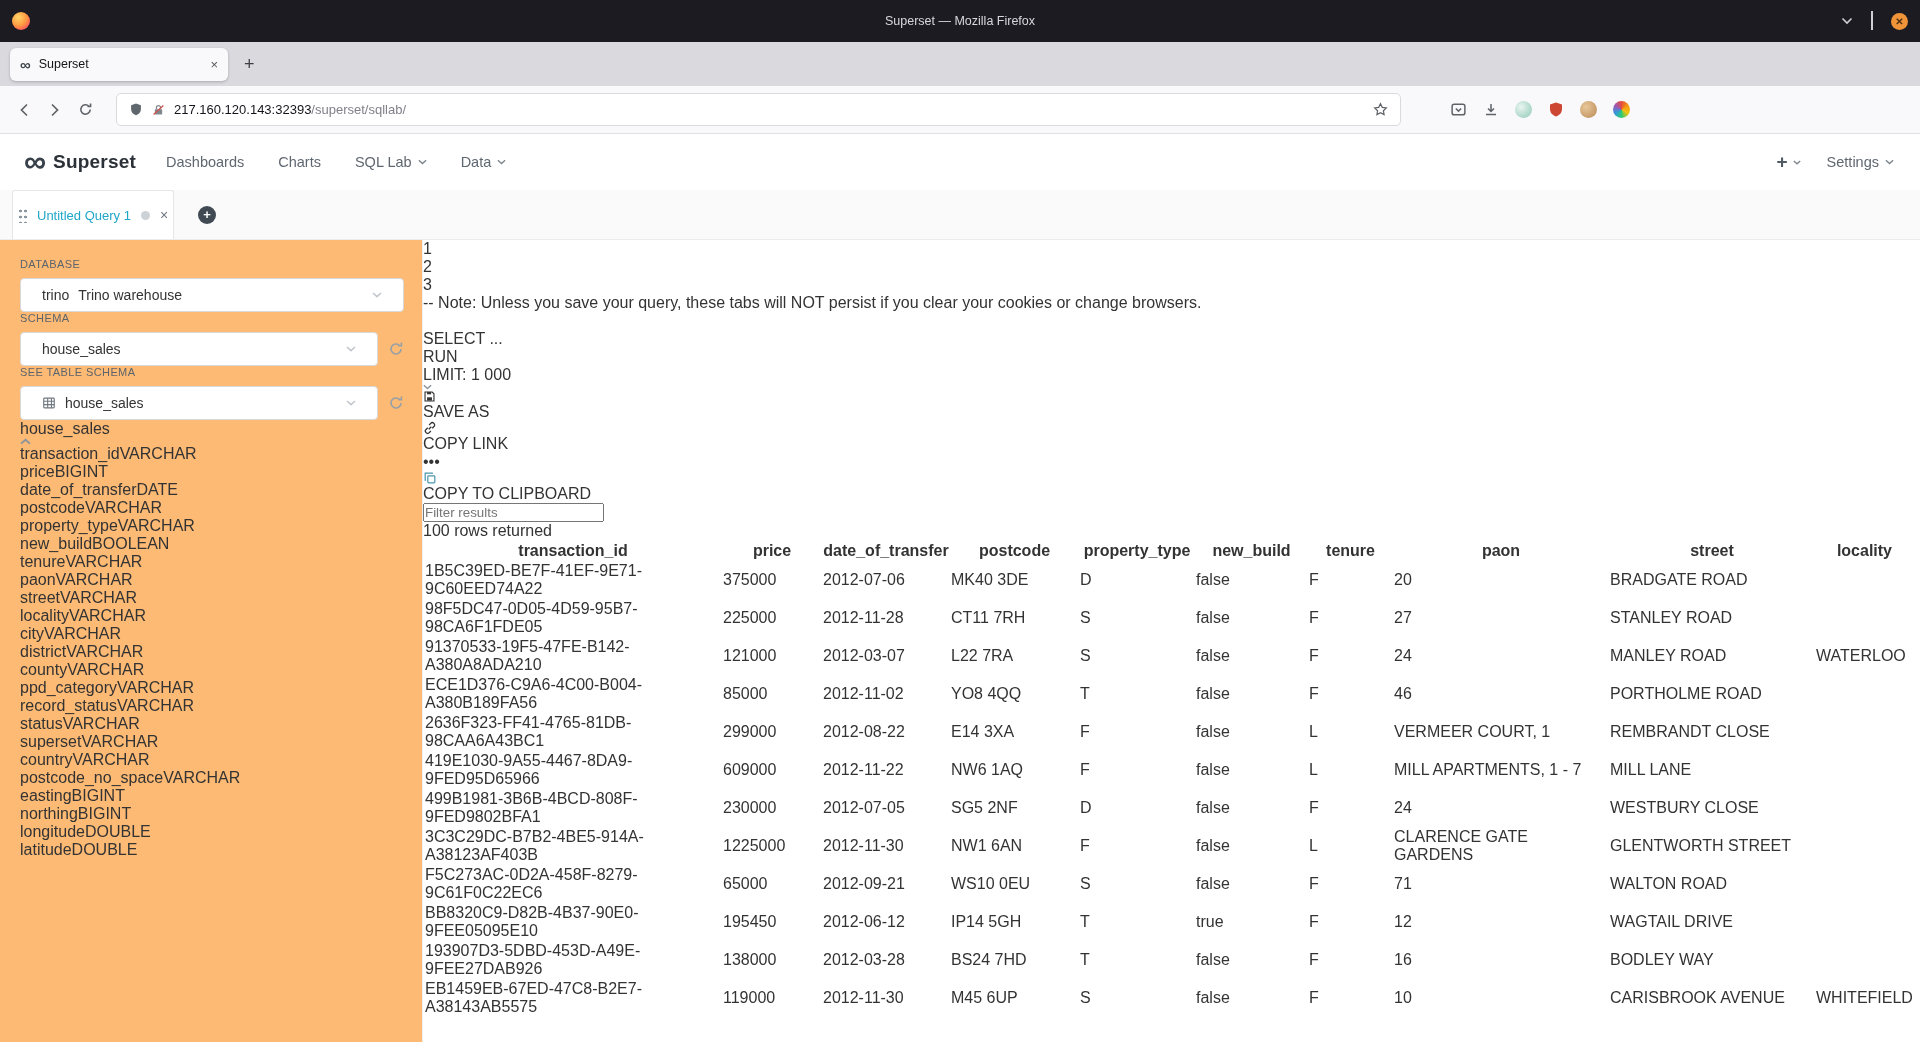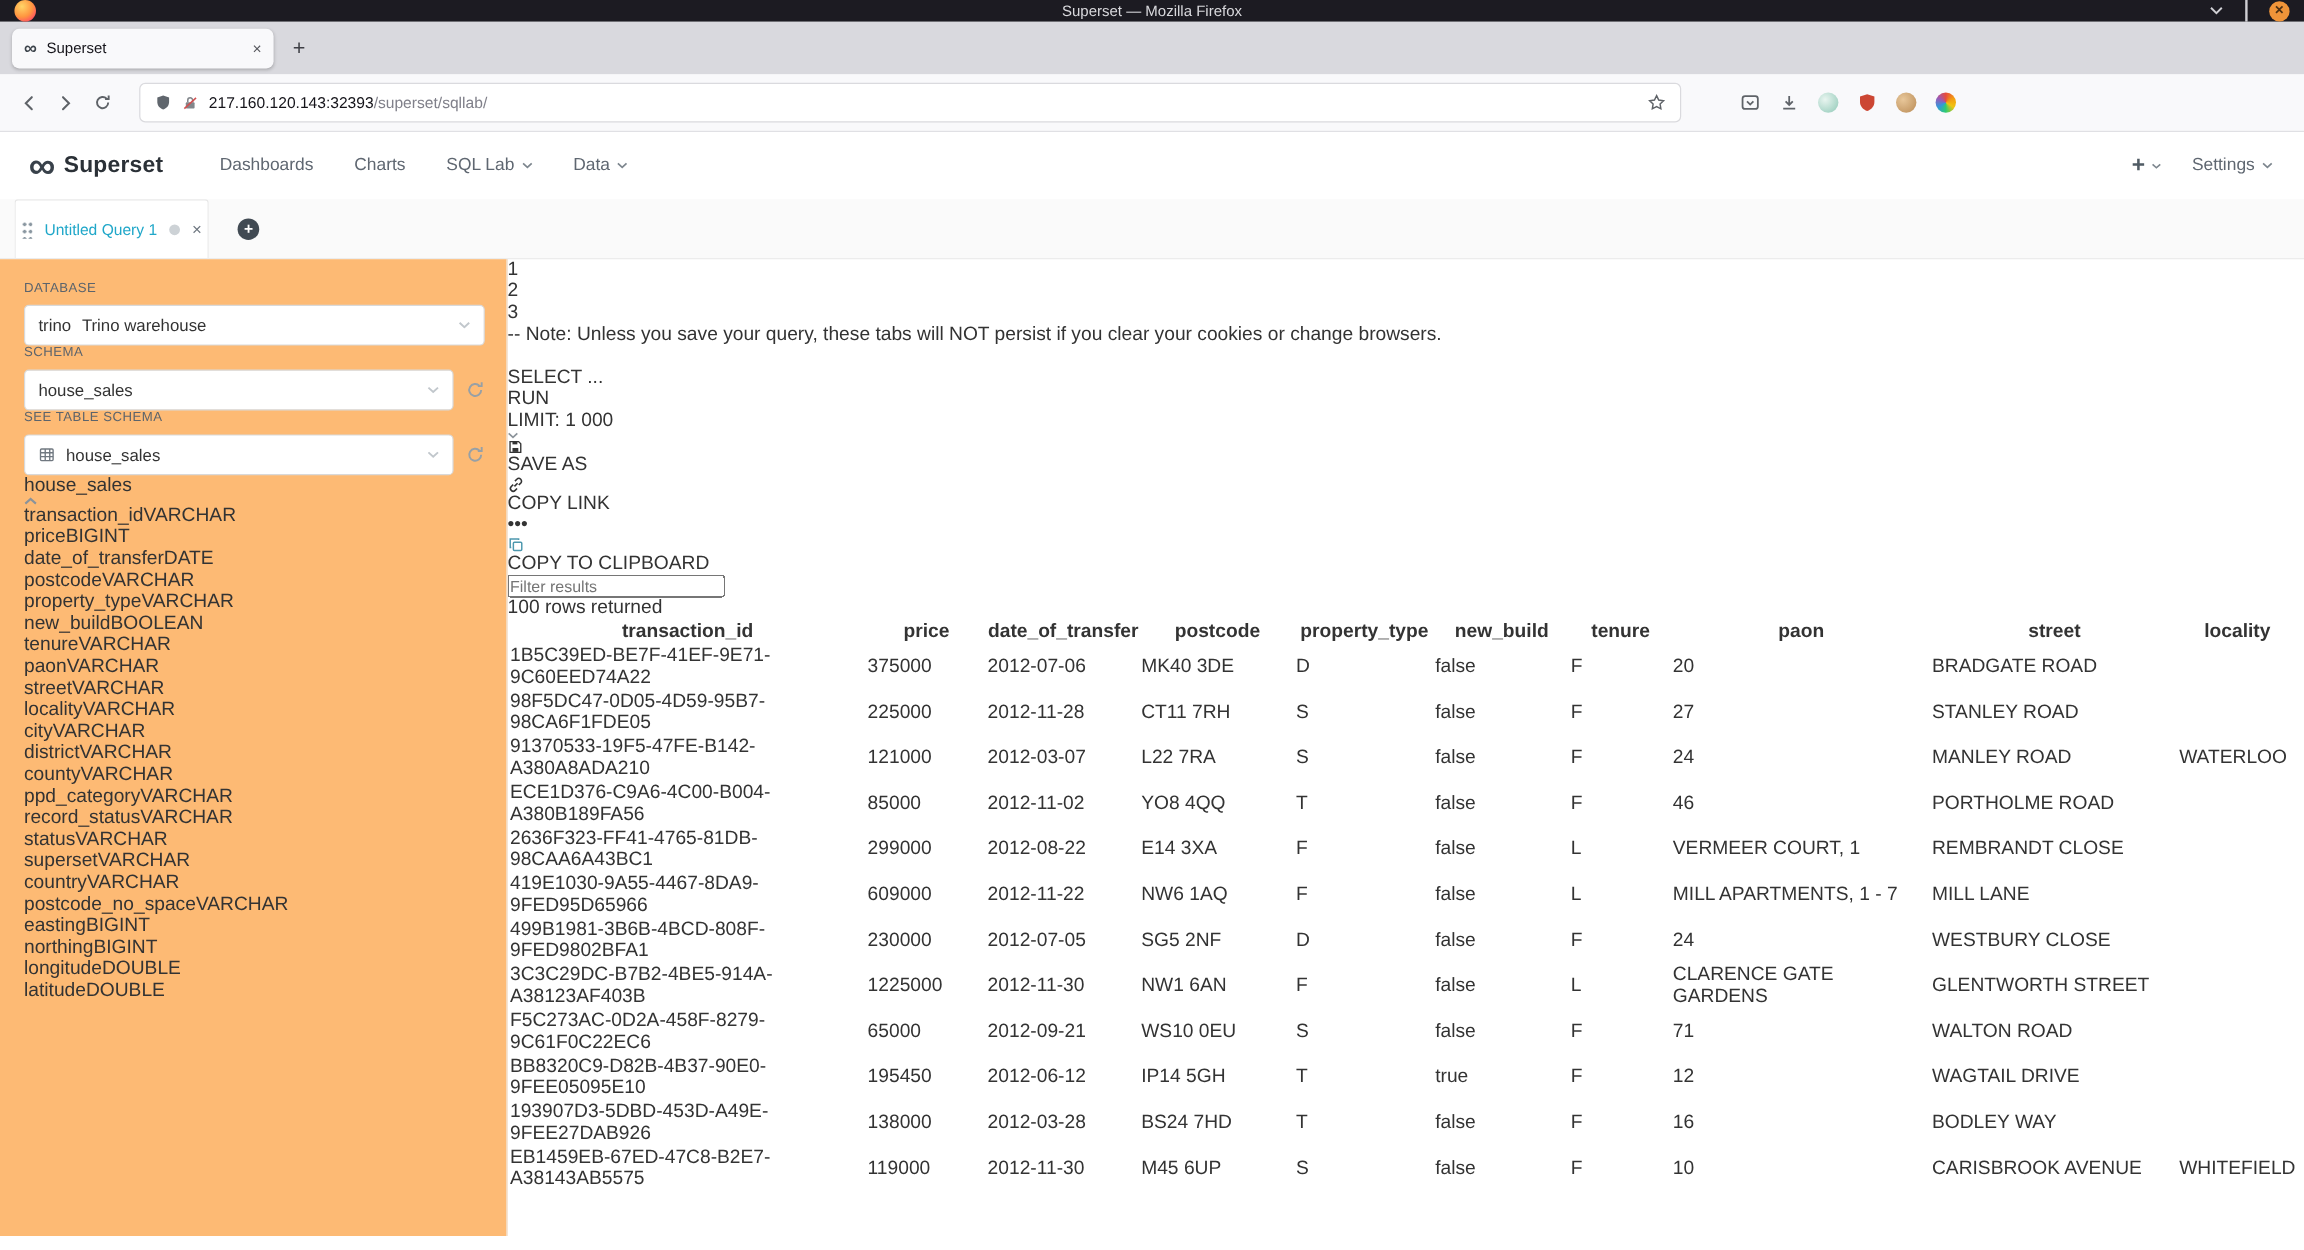--- a/index.html
+++ b/index.html
@@ -1,21 +1,21 @@
 <!DOCTYPE html>
 <html><head>
 <meta charset="utf-8">
 <title>Superset — Mozilla Firefox</title>
 <style>
   * { margin:0; padding:0; box-sizing:border-box; }
   html,body { width:1920px; height:1042px; overflow:hidden; font-family:"Liberation Sans",sans-serif; background:#fff; color:#333; }
   svg { display:block; }
 
   
-  .titlebar { height:18px; background:#1c1b22; display:flex; align-items:center; padding:0 12px; position:relative; }
+  .titlebar { height:42px; background:#1c1b22; display:flex; align-items:center; padding:0 12px; position:relative; }
   .ff-logo { width:18px; height:18px; border-radius:50%; background:radial-gradient(circle at 35% 30%, #ffd567, #ff9640 50%, #ff3b6b 90%); }
   .win-title { position:absolute; left:0; right:0; text-align:center; font-size:12.5px; color:#d8d8dc; }
   .win-controls { margin-left:auto; display:flex; align-items:center; gap:18px; z-index:2; }
   .diamond { width:9px; height:9px; border:1.5px solid #cfcfd4; transform:rotate(45deg); }
   .close-btn { width:17px; height:17px; border-radius:50%; background:#ef9439; color:#4c3013; font-size:10px; font-weight:bold; display:flex; align-items:center; justify-content:center; }
 
   .tabstrip { height:44px; background:#d9d9de; display:flex; align-items:center; padding:0 10px; }
   .btab { width:218px; height:33px; background:#f9f9fb; border-radius:6px; box-shadow:0 1px 3px rgba(0,0,0,.22); display:flex; align-items:center; gap:8px; padding:0 10px; font-size:12.5px; color:#15141a; }
   .btab .favicon { font-size:15px; font-weight:bold; color:#3c434b; line-height:1; }
   .btab .tclose { margin-left:auto; color:#55565c; font-size:13px; }
@@ -31,40 +31,40 @@
   .monkey { background:radial-gradient(circle at 35% 35%, #e8c79a, #b98a54); }
   .ghost { background:radial-gradient(circle at 35% 35%, #e9f5f0, #8ec8b6); }
   .pinwheel { background:conic-gradient(#e74c3c,#f39c12,#f1c40f,#2ecc71,#3498db,#9b59b6,#e74c3c); }
   .hamburger { width:15px; height:2px; background:#5a5a61; box-shadow:0 -5px 0 #5a5a61, 0 5px 0 #5a5a61; margin:0 3px; }
 
   
   .app-header { height:56px; background:#fff; display:flex; align-items:center; padding:0 14px 0 16px; }
   .brand { display:flex; align-items:center; gap:7px; padding:0 8px; }
   .brand .logo { font-size:31px; font-weight:bold; color:#38414a; line-height:.8; }
   .brand .bname { font-size:19px; font-weight:bold; color:#2b3137; letter-spacing:.2px; }
-  .main-nav { display:flex; align-items:center; gap:34px; margin-left:39px; font-size:14.5px; color:#5f6771; }
+  .main-nav { display:flex; align-items:center; gap:34px; margin-left:22px; font-size:14.5px; color:#5f6771; }
   .nav-item { display:flex; align-items:center; gap:6px; cursor:pointer; }
   .hdr-right { margin-left:auto; display:flex; align-items:center; gap:26px; font-size:14.5px; color:#5f6771; padding-right:12px; }
   .hdr-plus { display:flex; align-items:center; gap:5px; font-size:19px; font-weight:bold; color:#505b64; }
   .settings { display:flex; align-items:center; gap:6px; }
 
   
   .qtabrow { height:50px; background:#fafafa; border-bottom:1px solid #ececec; display:flex; align-items:stretch; padding-left:12px; }
   .qtab { background:#fff; border:1px solid #e6e6e6; border-bottom:none; border-radius:3px 3px 0 0; display:flex; align-items:center; gap:10px; padding:0 5px; font-size:13px; color:#20a7c9; }
   .drag-grip { width:9px; height:16px; background-image:radial-gradient(circle, #8a97a1 1.3px, transparent 1.6px); background-size:5px 6px; background-position:0 1px; }
   .tab-dot { width:9px; height:9px; border-radius:50%; background:#cdd2d6; }
   .qtab .qclose { color:#6e7780; font-size:14px; }
   .addtab { align-self:center; margin-left:24px; width:18px; height:18px; border-radius:50%; background:#414a53; color:#fff; font-size:13px; font-weight:bold; display:flex; align-items:center; justify-content:center; line-height:1; }
 
   
   .main { display:flex; height:814px; }
   .sidebar { width:423px; min-width:423px; border-right:1px solid #efefef; background:#fdba74; padding:18px 18px 0 20px; }
   .slabel { font-size:11px; color:#5c646c; letter-spacing:.4px; margin-bottom:8px; }
   .srow { display:flex; align-items:center; gap:10px; }
-  .sselect { flex:1; height:34px; border:1px solid #d9d9d9; border-radius:4px; display:flex; align-items:center; gap:9px; padding:0 11px; font-size:14px; color:#333; background:#fff; }
+  .sselect { flex:1; height:34px; border:1px solid #d9d9d9; border-radius:4px; display:flex; align-items:center; gap:9px; padding:0 21px; font-size:14px; color:#333; background:#fff; }
   .sselect .chev { margin-left:auto; }</style>
 </head>
 <body>
 
 <div class="titlebar">
   <div class="ff-logo"></div>
   <div class="win-title">Superset — Mozilla Firefox</div>
   <div class="win-controls">
     <span>
         <svg width="12" height="8" viewBox="0 0 12 8" fill="none" stroke="#cfcfd4" stroke-width="1.6">

